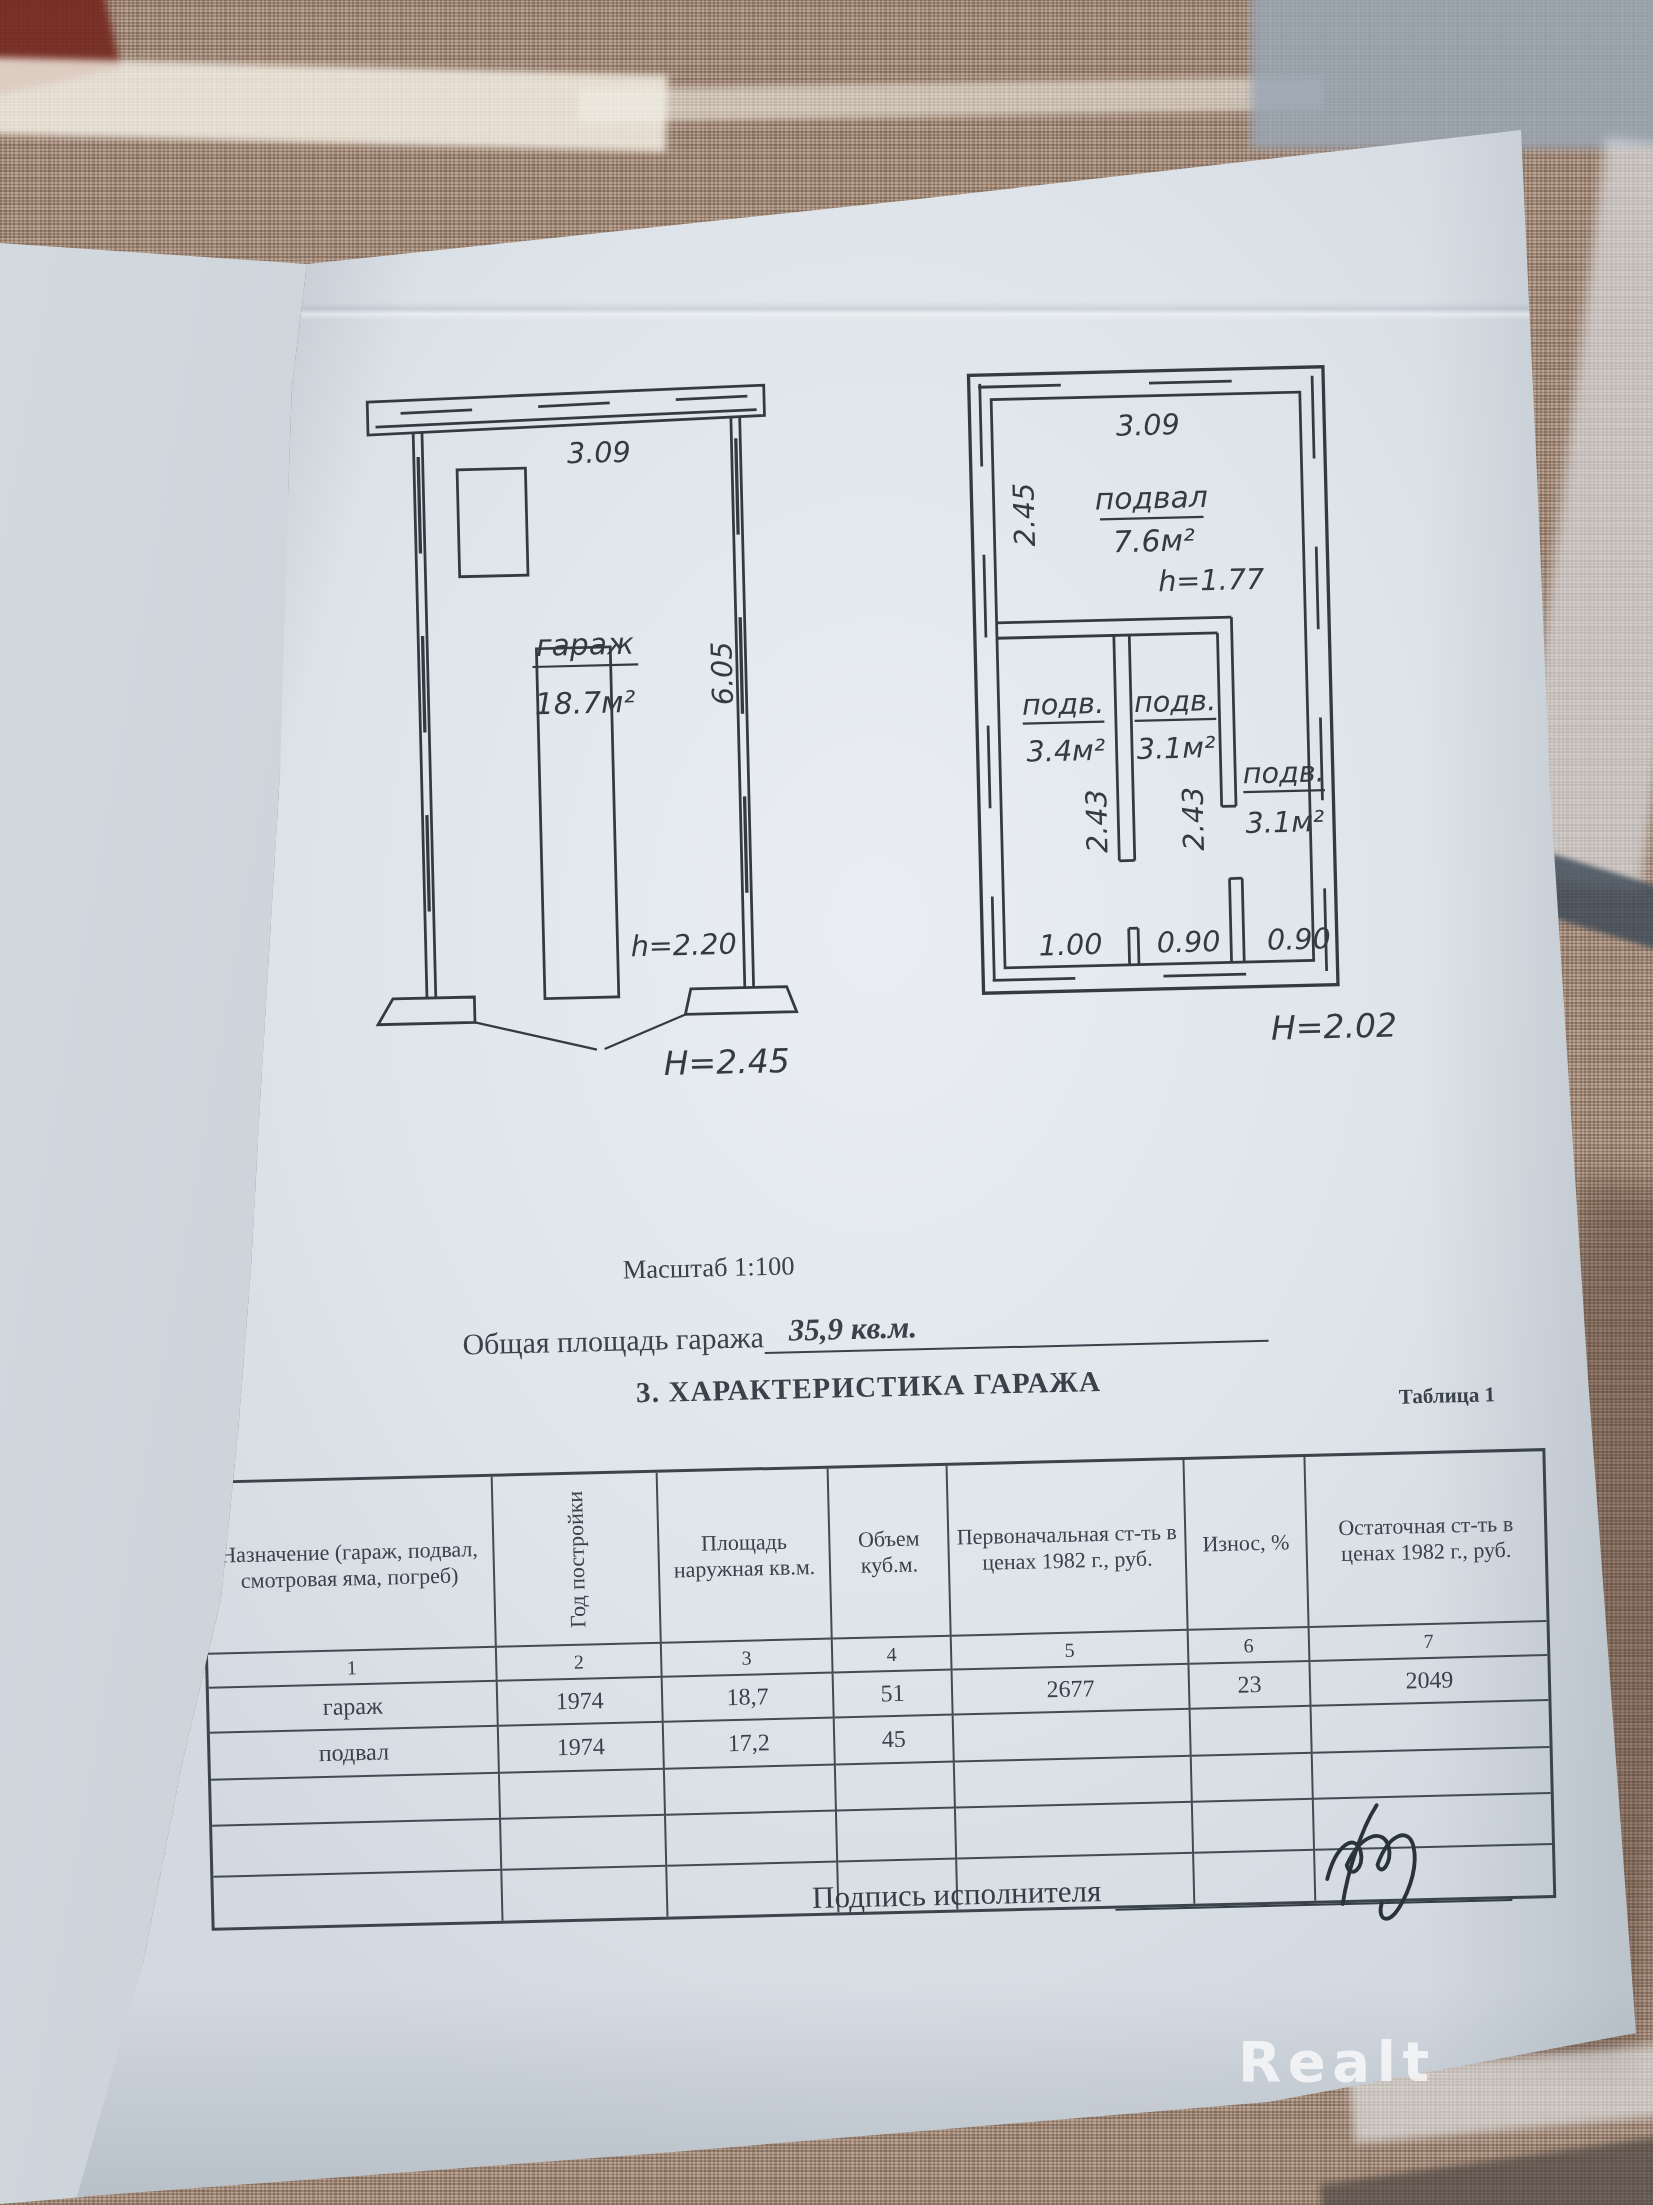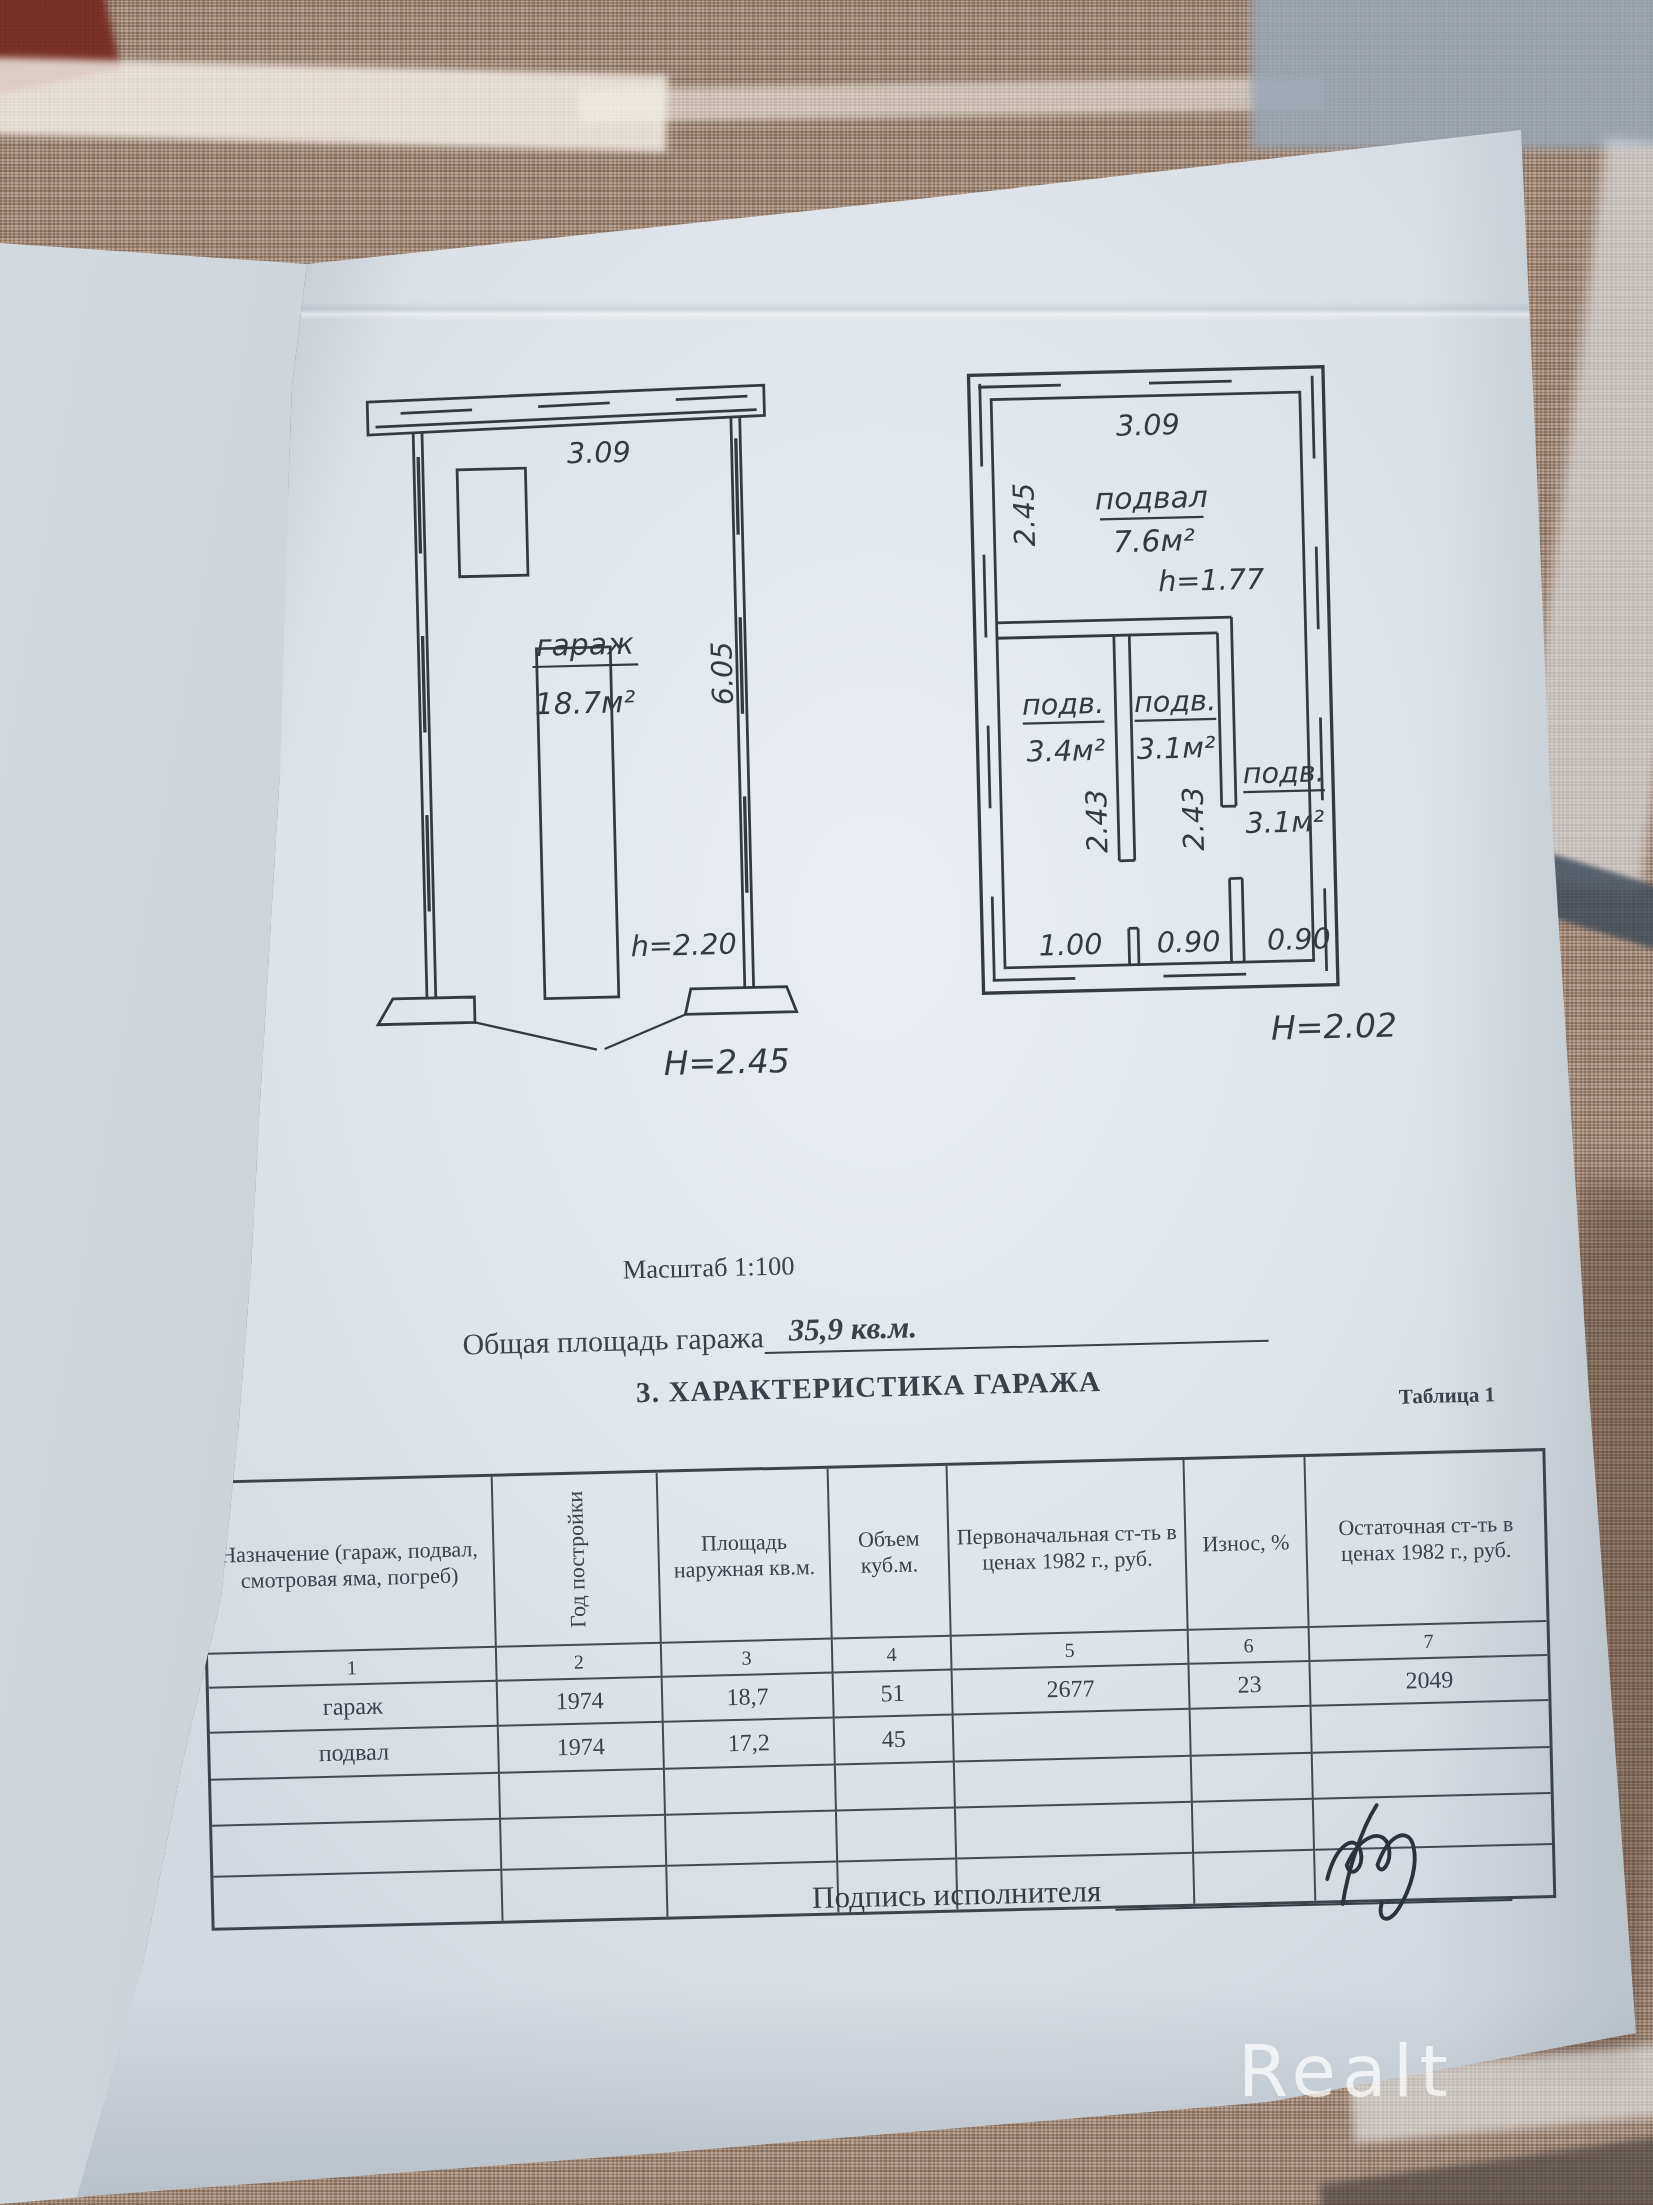--- a/index.html
+++ b/index.html
@@ -85,22 +85,22 @@
   .char-table .cell.data{font-size:24px;}
   .vertical-text{writing-mode:vertical-rl;transform:rotate(180deg);line-height:1.15;}
 
   .sig-row{left:794px;top:1879px;width:700px;display:flex;align-items:flex-end;color:#353d44;}
   .sig-label{font-size:31px;white-space:nowrap;padding-bottom:2.2px;}
   .sig-line{flex:1;border-bottom:2.8px solid #353d44;height:33px;position:relative;margin-left:13.8px;}
   .sig-svg{position:absolute;right:22px;bottom:-25px;width:193px;height:132px;}
 
   .watermark{
     position:absolute;left:1238px;top:2029px;
-    font-family:"DejaVu Sans",sans-serif;font-weight:400;
-    font-size:72px;letter-spacing:6.6px;color:rgba(255,255,255,.72);
+    font-family:"DejaVu Sans",sans-serif;font-weight:700;
+    font-size:56px;letter-spacing:6.6px;color:rgba(255,255,255,.72);
   }
 </style>
 </head>
 <body>
 
 <div class="fabric">
   <div class="f-red-corner"></div>
   <div class="f-white-top1"></div>
   <div class="f-white-top2"></div>
   <div class="f-blue-topright"></div>

